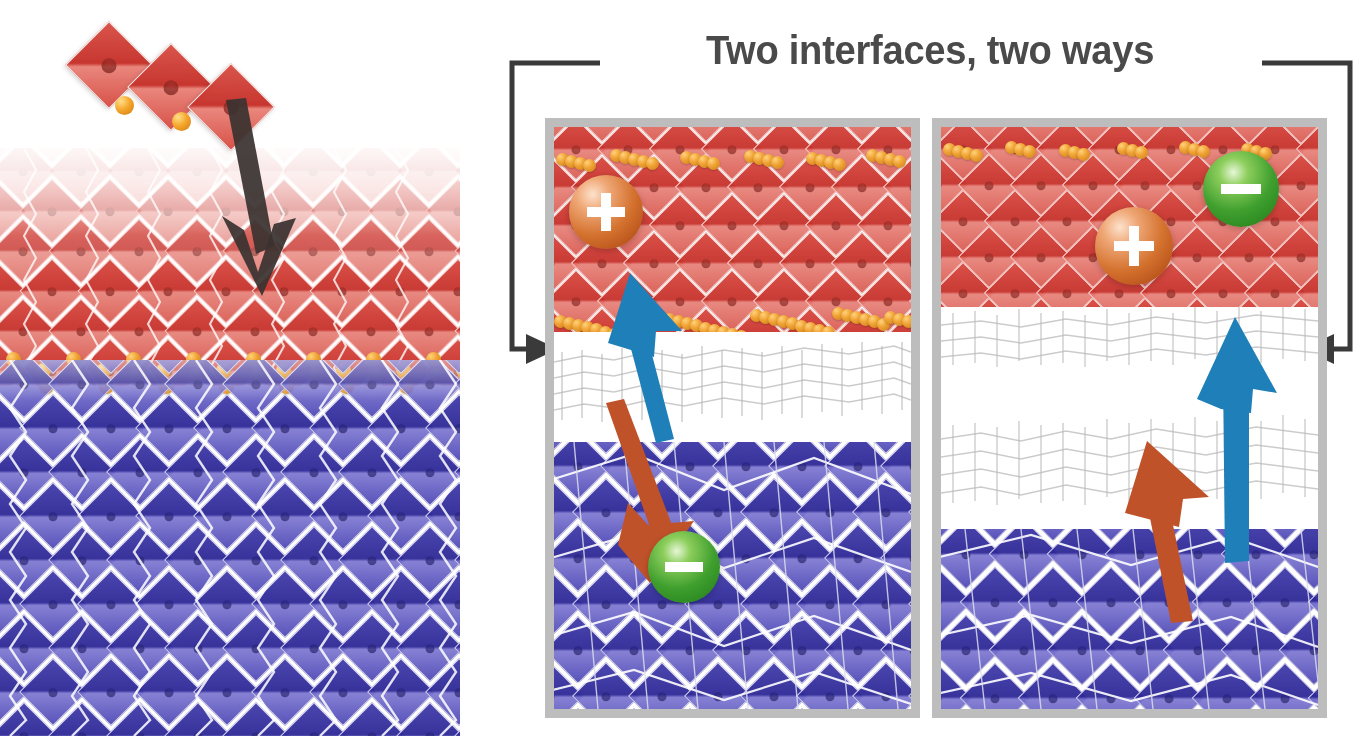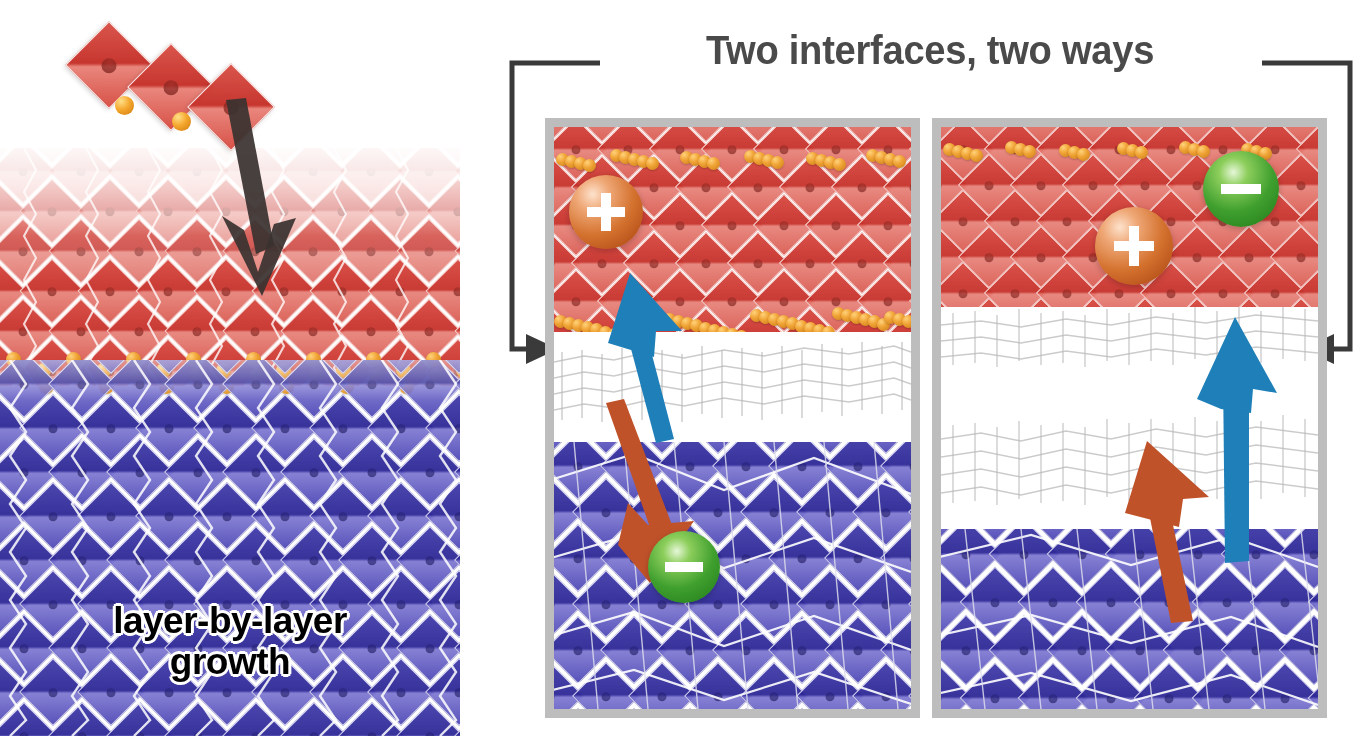--- a/index.html
+++ b/index.html
@@ -509,24 +509,20 @@
     <div class="free-ion" style="left:115px;top:96px;"></div>
     <div class="free-ion" style="left:172px;top:112px;"></div>
 
     <svg class="dep-arrow" viewBox="0 0 120 210">
       <g fill="#3a3330">
         <path d="M26 4 L46 2 L74 150 L56 158 Z" opacity="0.93"></path>
         <path d="M22 120 L44 134 L58 176 L74 128 L96 122 L62 200 Z" opacity="0.93"></path>
       </g>
     </svg>
 
-    <div class="lbl-growth">
-      <div>layer-by-layer</div>
-      <div>growth</div>
-    </div>
   </div>
 
   <div class="title-text">Two interfaces, two ways</div>
 
   <svg class="bracket-svg" viewBox="0 0 1365 736">
     <g stroke="#3a3a3a" stroke-width="5" fill="none">
 
       <path d="M600 63 L512 63 L512 349 L536 349"></path>
 
       <path d="M1262 63 L1350 63 L1350 349 L1324 349"></path>

